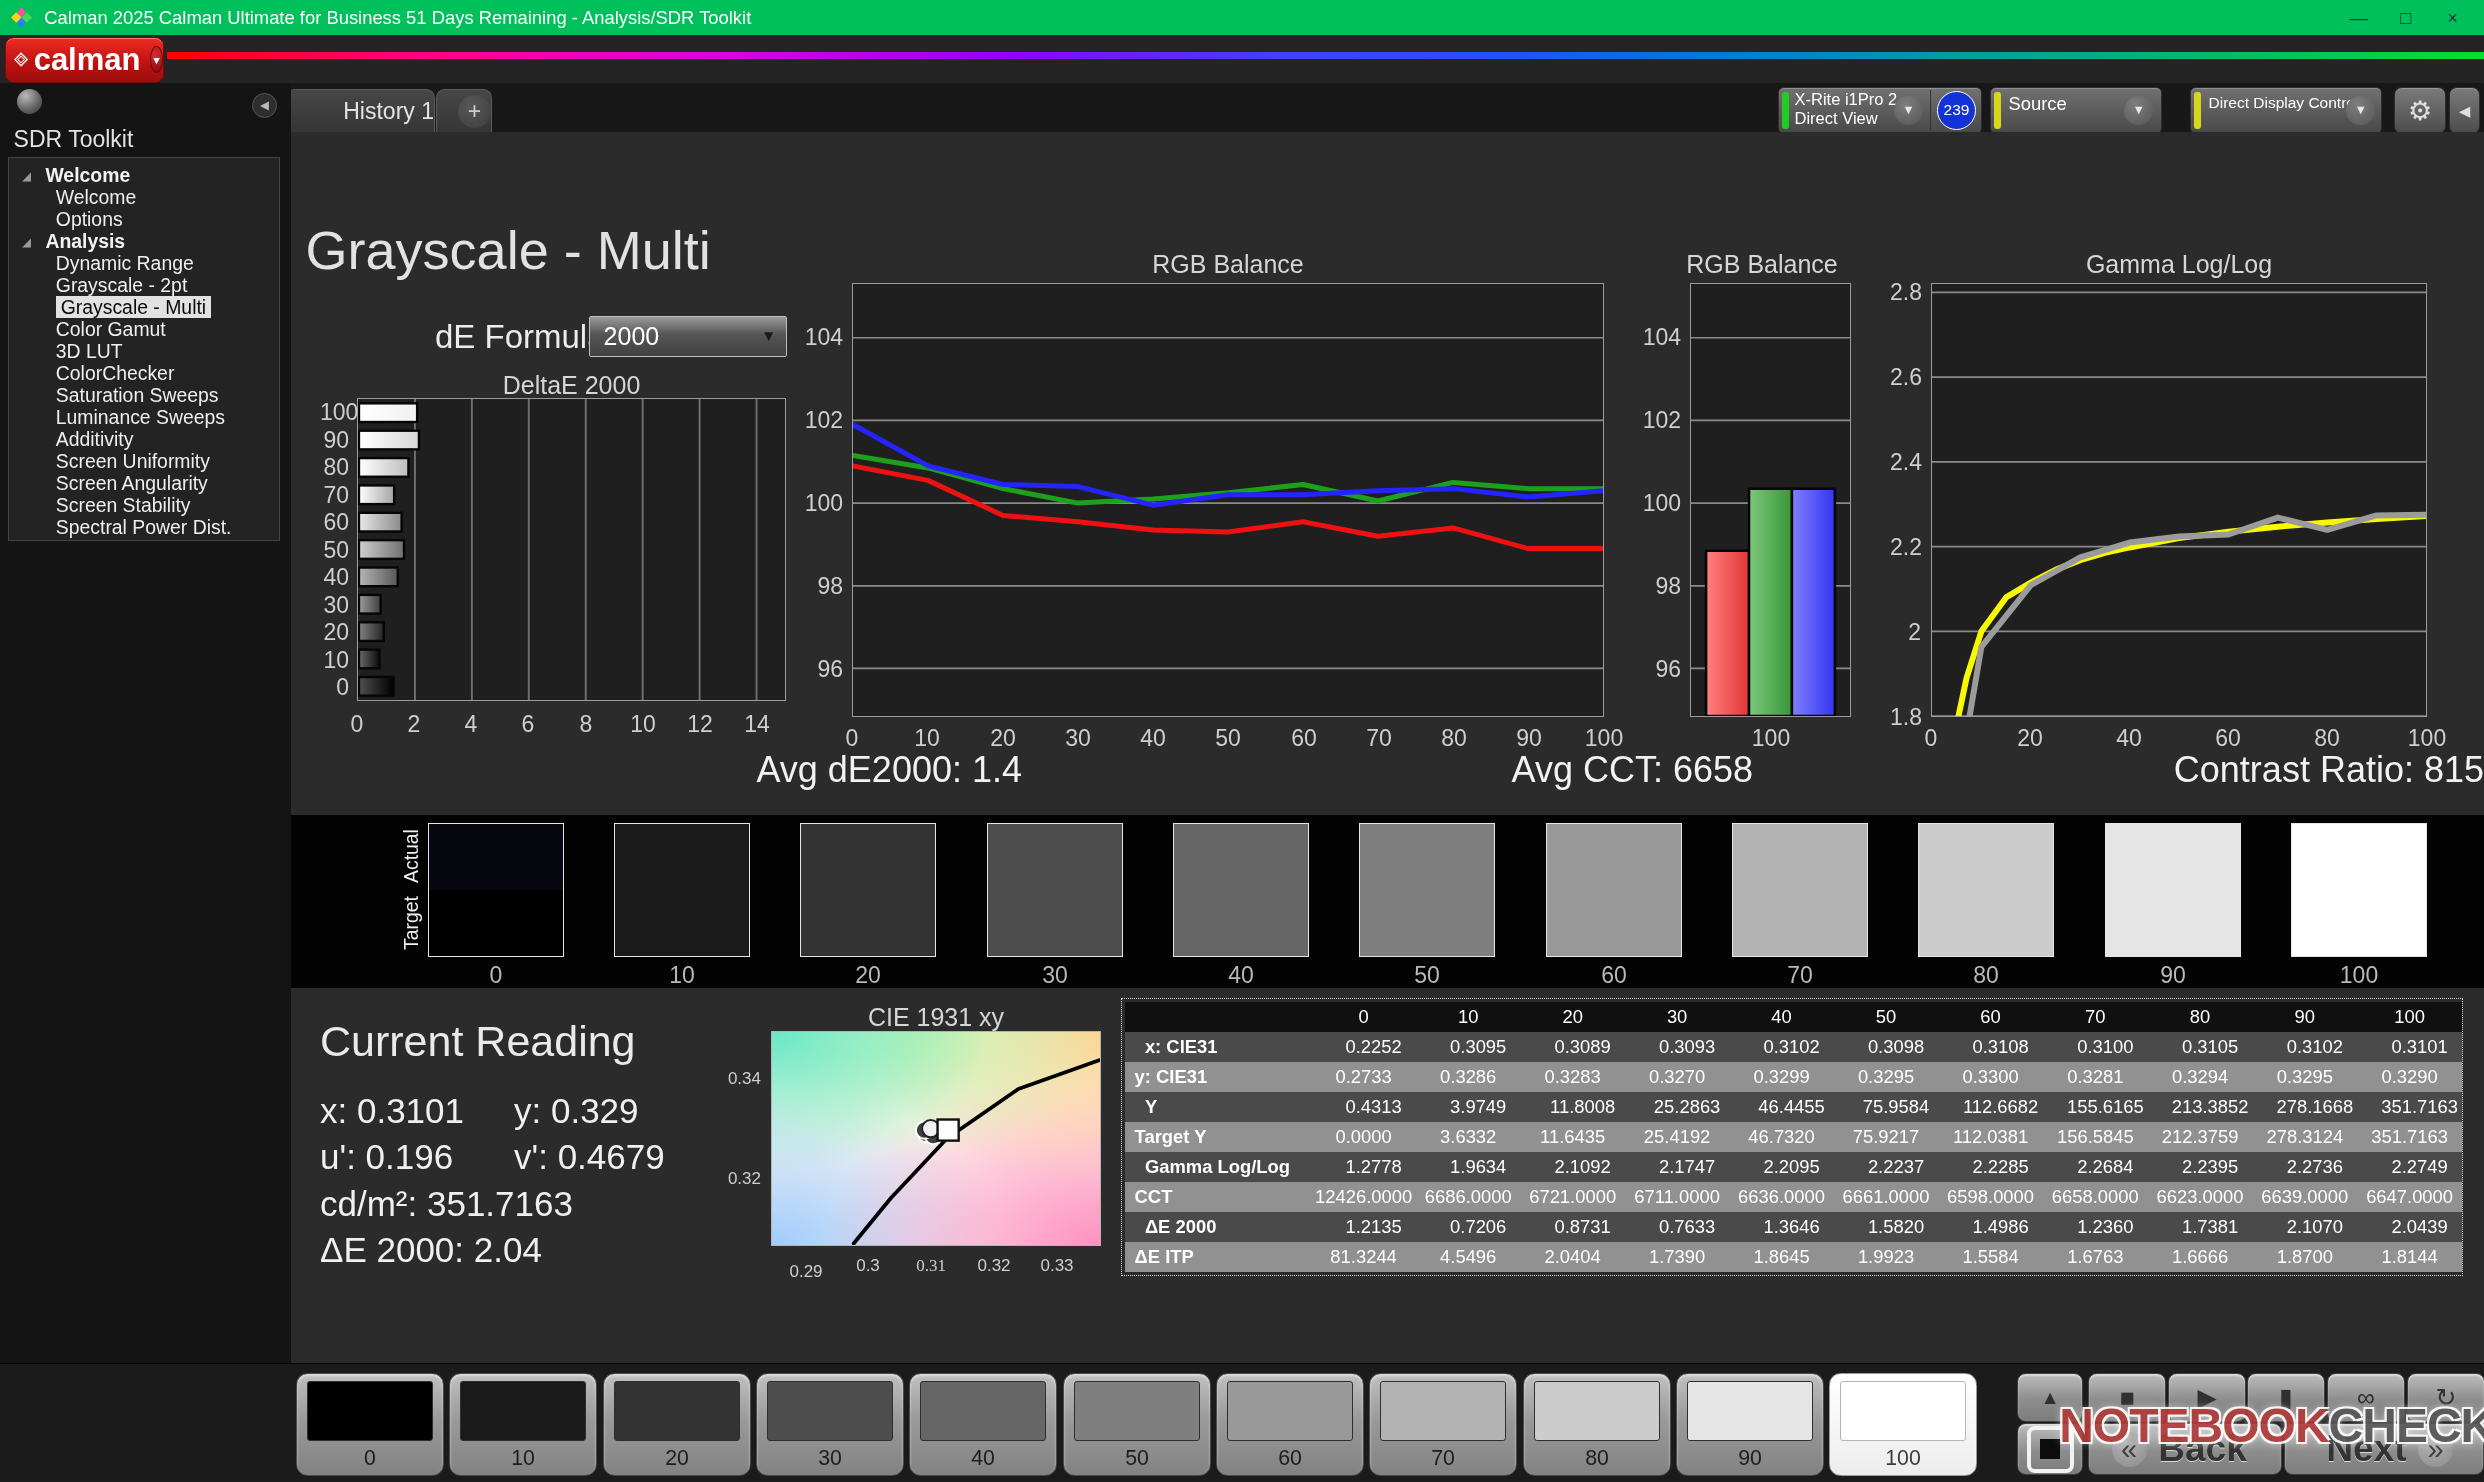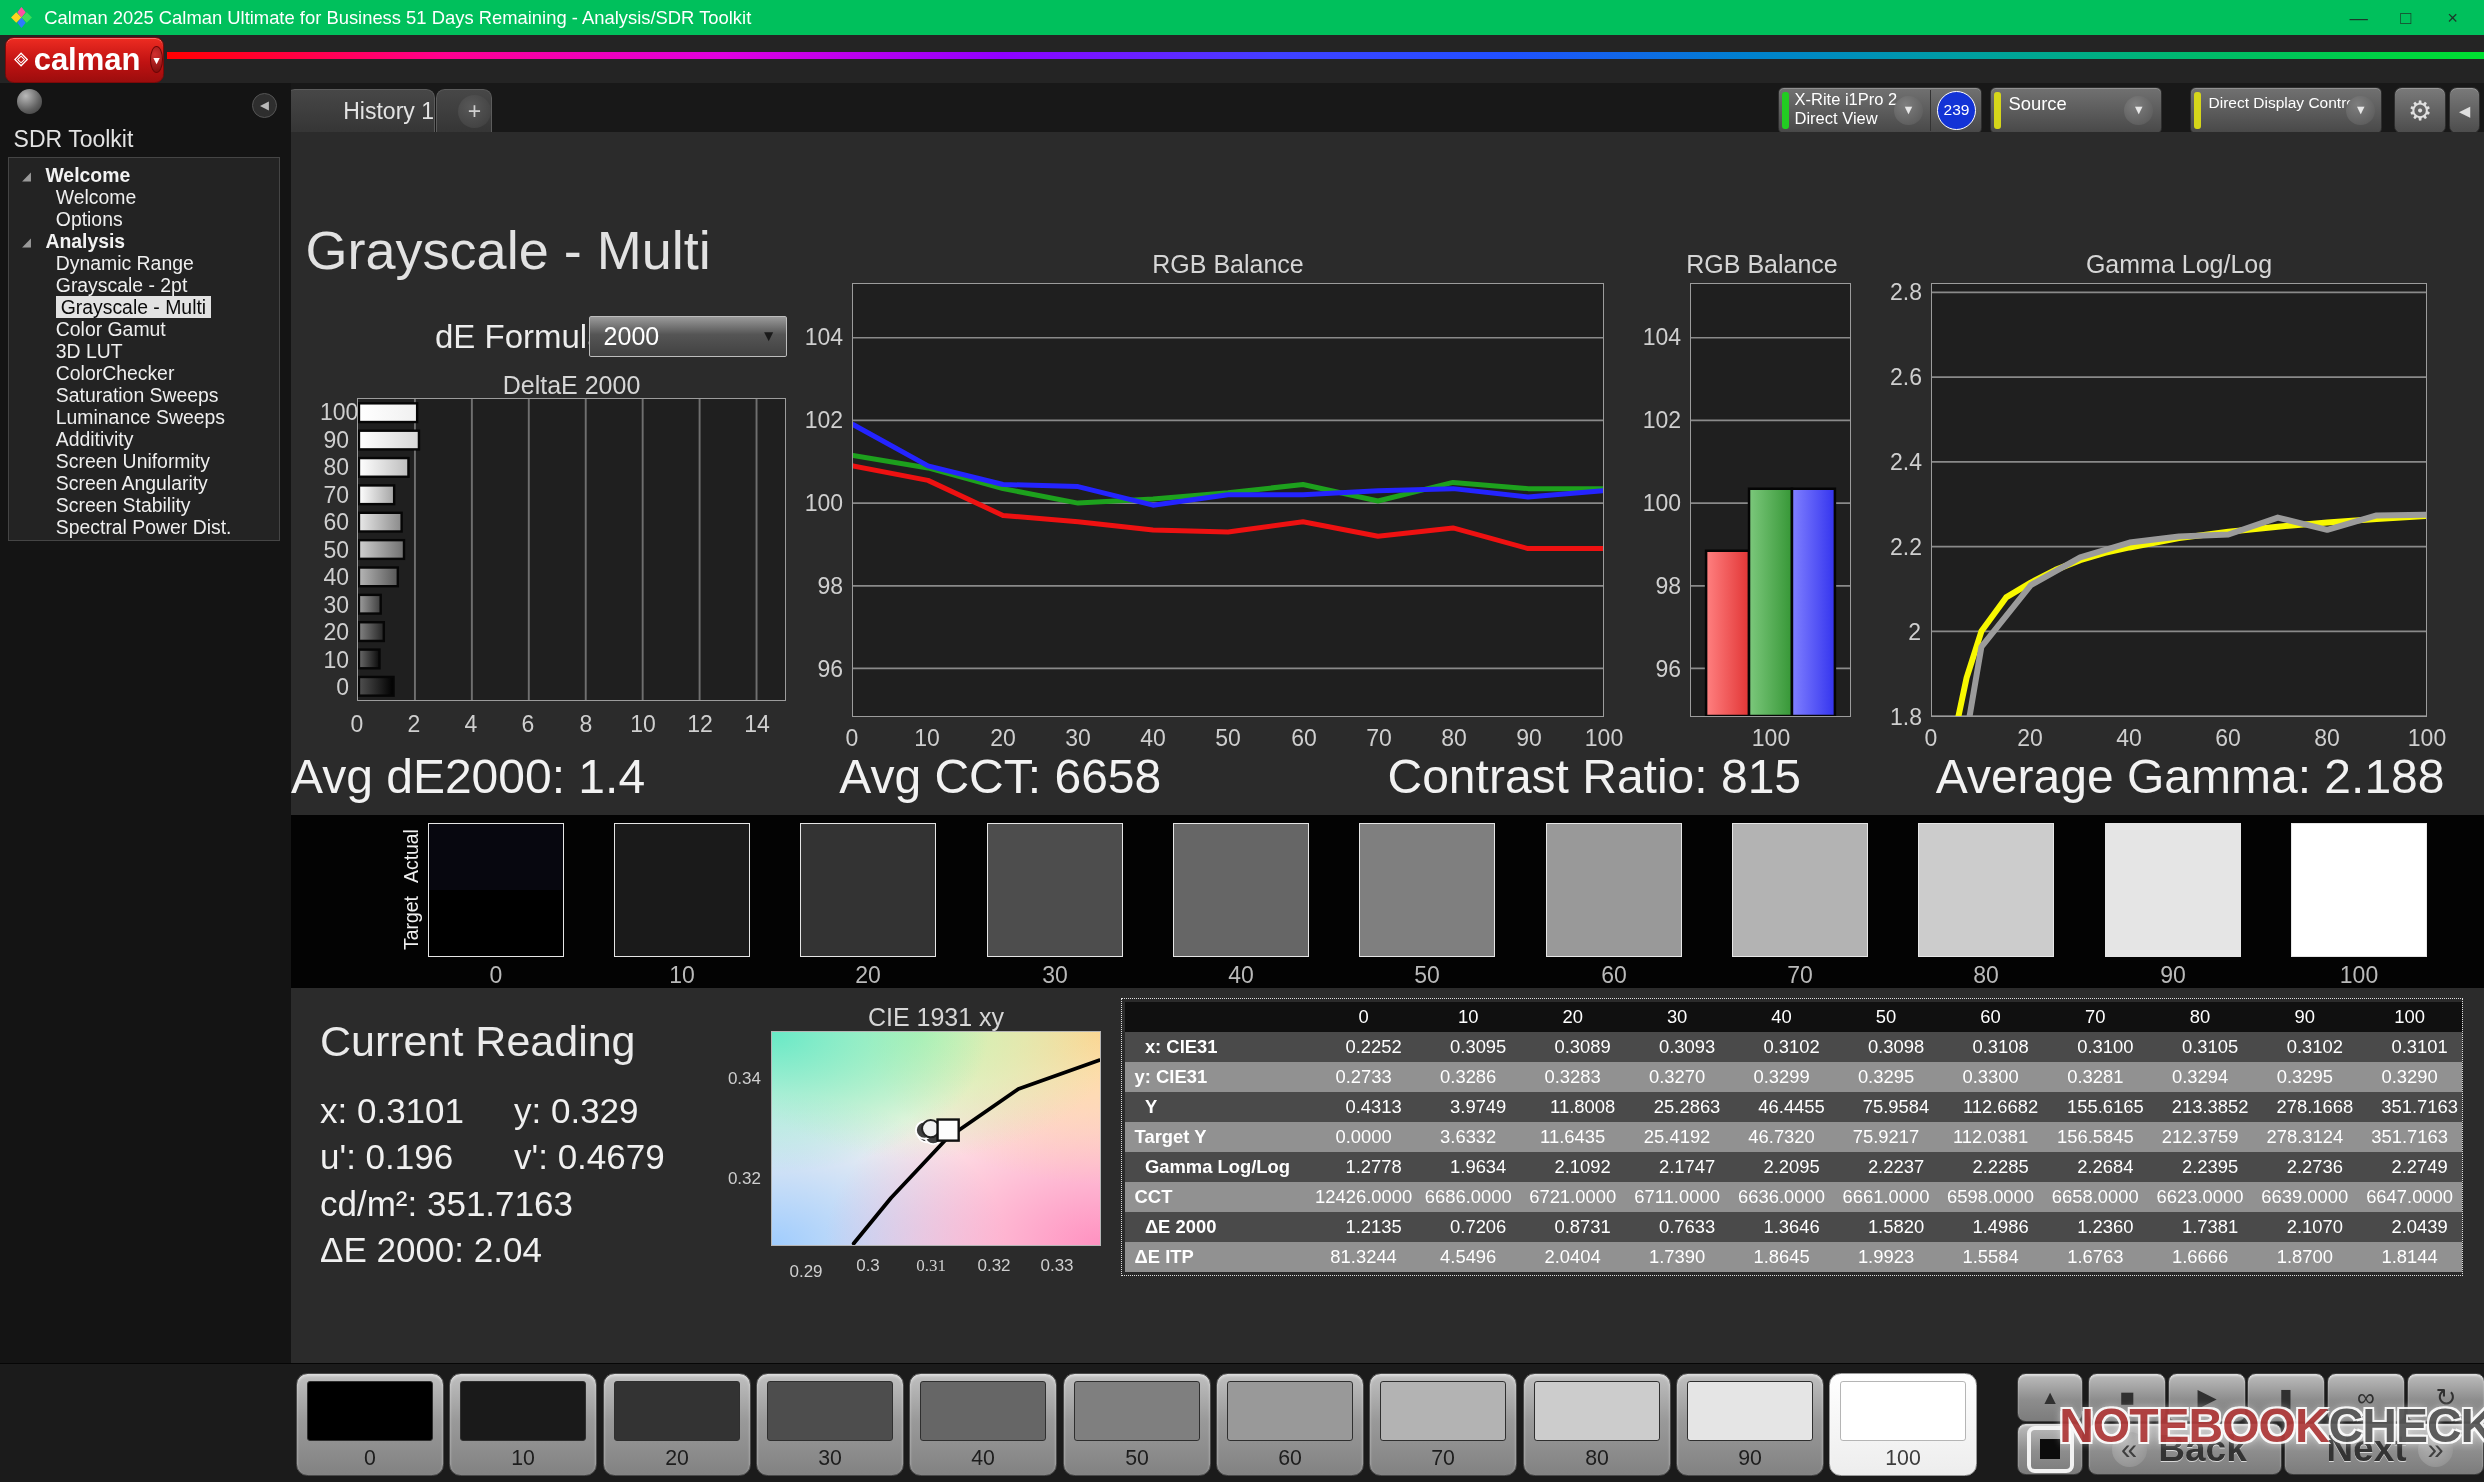--- a/index.html
+++ b/index.html
@@ -85,21 +85,21 @@
   #chart-cie .tick{font-size:17px;}
   #chart-cie .plot{border:1.9px solid #b5b5b5;
      background:
       radial-gradient(120% 120% at 0% 0%, rgba(96,232,196,0.95) 0%, rgba(96,232,196,0) 55%),
       radial-gradient(120% 120% at 45% 0%, rgba(190,245,170,0.85) 0%, rgba(190,245,170,0) 50%),
       radial-gradient(130% 130% at 100% 0%, rgba(255,210,140,0.95) 0%, rgba(255,210,140,0) 55%),
       radial-gradient(140% 140% at 100% 100%, rgba(255,140,190,0.95) 0%, rgba(255,140,190,0) 60%),
       radial-gradient(130% 130% at 0% 100%, rgba(150,200,255,0.9) 0%, rgba(150,200,255,0) 55%),
       #fdf5ef;}
   #stats-row{position:absolute;left:0;top:617px;width:2193px;height:45px;display:flex;}
-  #stats-row .stat{flex:1;text-align:left;font-size:48px;color:#f2f2f2;}
+  #stats-row .stat{flex:1;text-align:right;font-size:36px;color:#f2f2f2;}
   
   #strip{position:absolute;left:0;top:683px;width:2193px;height:173px;background:#030303;}
   .vlabel{position:absolute;left:109px;width:23px;height:67px;display:flex;align-items:center;justify-content:center;
       transform:rotate(180deg);writing-mode:vertical-rl;font-size:19.4px;color:#f0f0f0;}
   .strip-square{position:absolute;top:7.8px;width:136px;height:134px;border:1.9px solid #e6e6e6;box-sizing:border-box;}
   .strip-square .half{position:absolute;left:0;width:100%;height:50%;}
   .strip-label{position:absolute;top:147px;width:136px;text-align:center;font-size:23px;color:#b9b9b9;}
   
   #current{position:absolute;left:29px;top:885px;width:388px;height:272px;}
   #current .heading{font-size:43px;color:#eaeaea;}
@@ -419,21 +419,20 @@
         <div class="tick ytick" style="left: 0px; width: 31px; top: 293px;">2.2</div>
         <div class="tick ytick" style="left: 0px; width: 31px; top: 208px;">2.4</div>
         <div class="tick ytick" style="left: 0px; width: 31px; top: 123px;">2.6</div>
         <div class="tick ytick" style="left: 0px; width: 31px; top: 38px;">2.8</div>
       </div>
 
     <div id="stats-row">
       <div class="stat">Avg dE2000: 1.4</div>
       <div class="stat">Avg CCT: 6658</div>
       <div class="stat">Contrast Ratio: 815</div>
-      <div class="stat">Average Gamma: 2.188</div>
     </div>
 
     <div id="strip">
       <div class="vlabel" style="top:7.8px;">Actual</div>
       <div class="vlabel" style="top:75px;">Target</div>
     <div class="strip-square" style="left: 137px;">
           <div class="half" style="top: 0px; background: rgb(7, 7, 15);"></div>
           <div class="half" style="top: 50%; background: rgb(0, 0, 0);"></div>
         </div>
         <div class="strip-label" style="left: 137px;">0</div>

